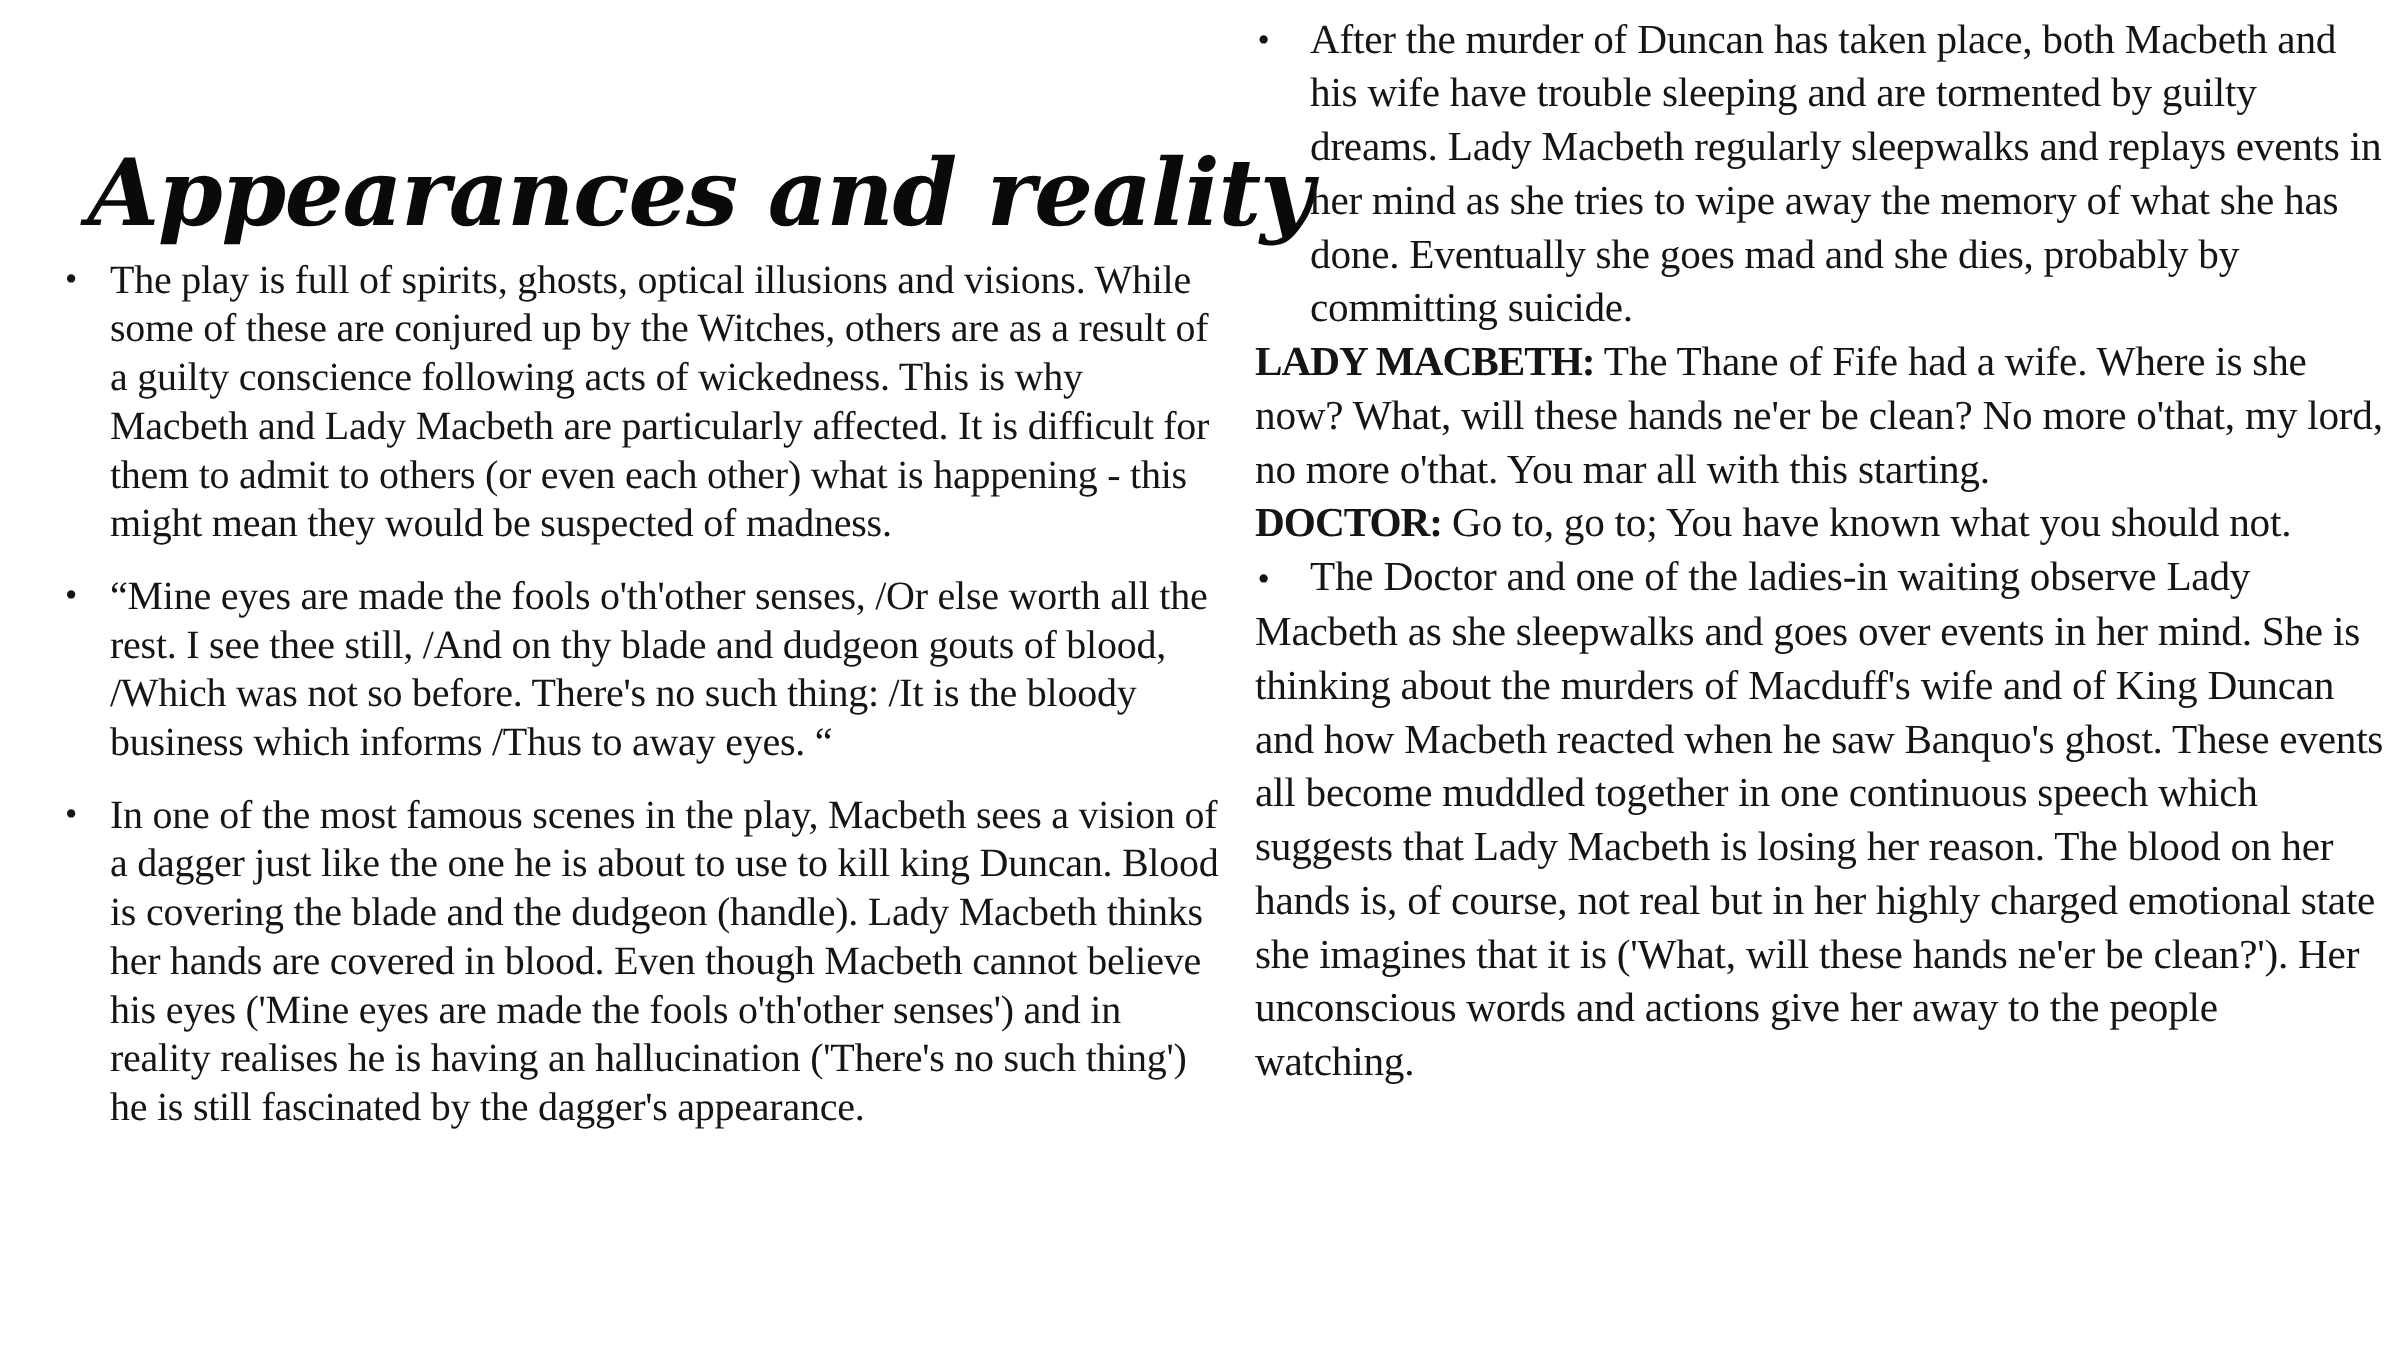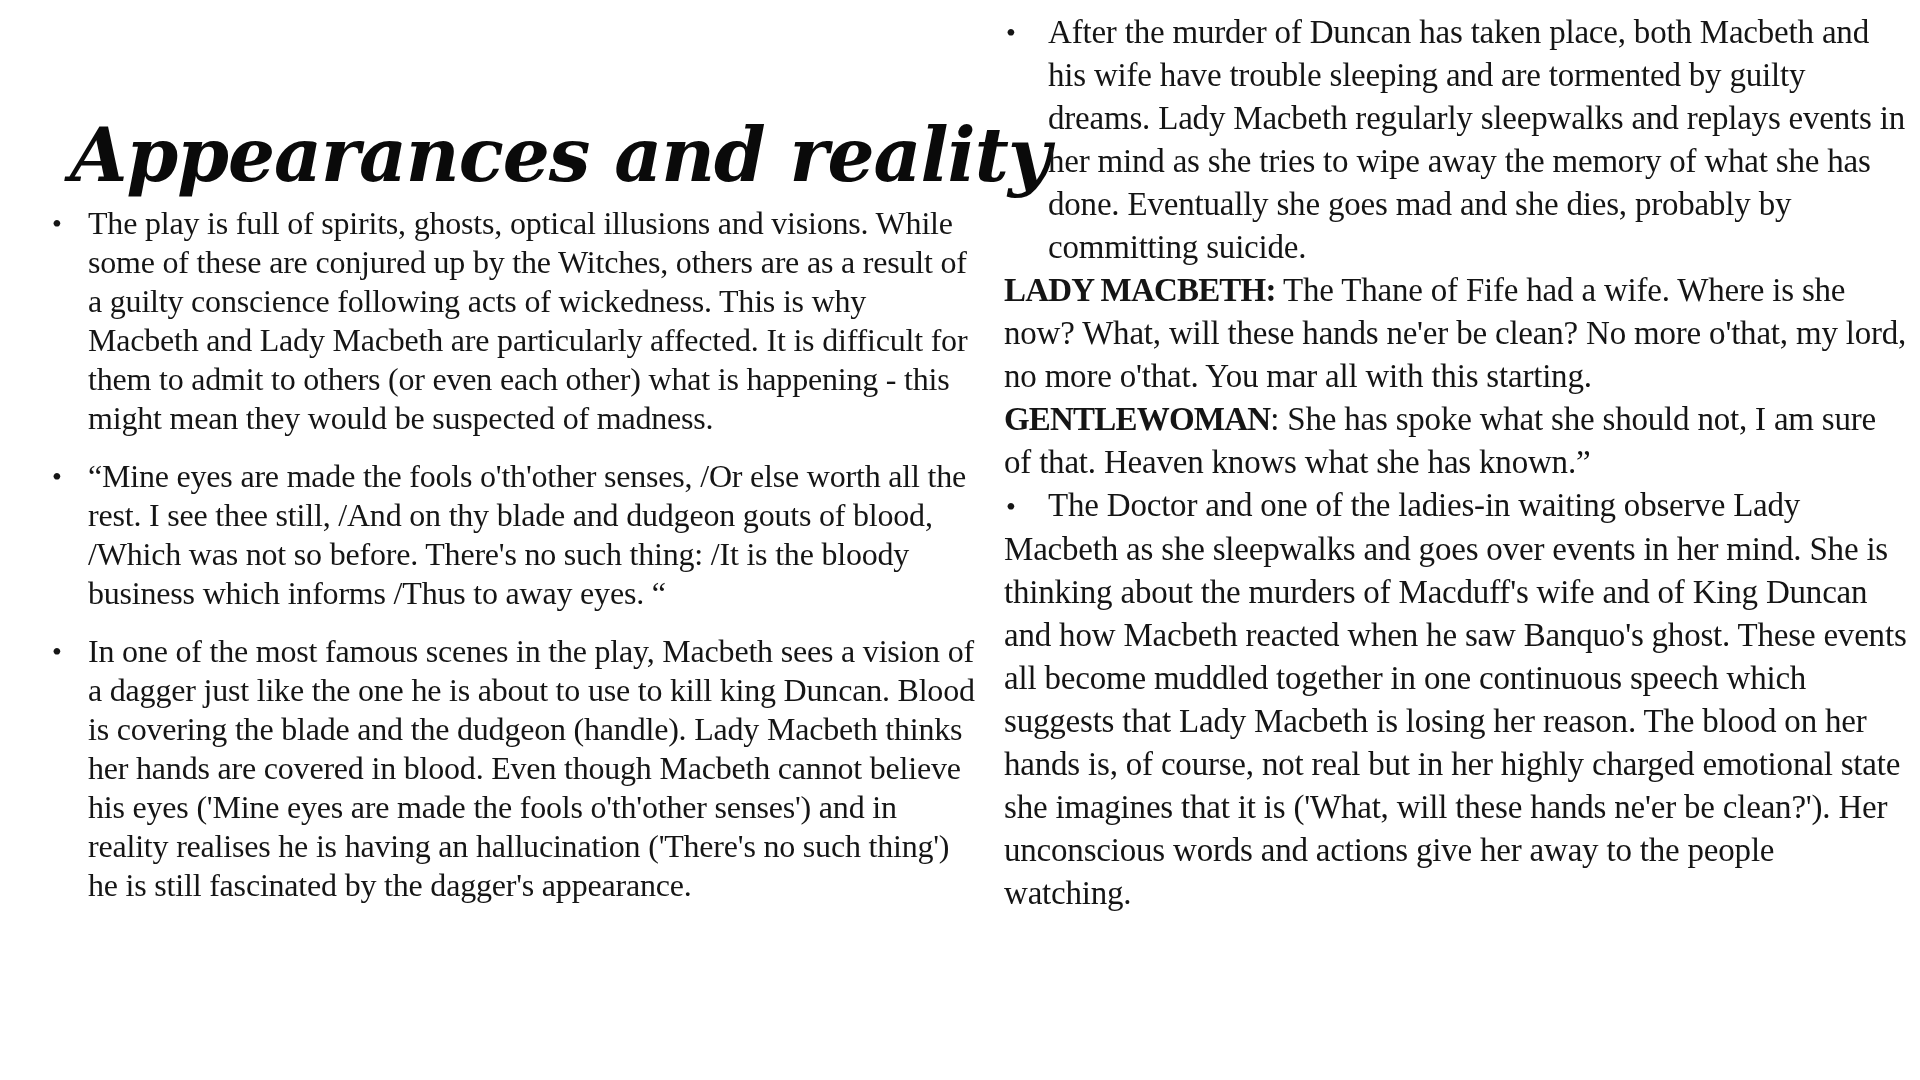--- a/index.html
+++ b/index.html
@@ -128,21 +128,21 @@
   <div class="right-col">
     <div class="bullet-item">
       <span class="bullet-dot">•</span>
       <span>After the murder of Duncan has taken place, both Macbeth and his wife have trouble sleeping and are tormented by guilty dreams. Lady Macbeth regularly sleepwalks and replays events in her mind as she tries to wipe away the memory of what she has done. Eventually she goes mad and she dies, probably by committing suicide.</span>
     </div>
 
     <p class="para">
       <span class="speaker">LADY MACBETH:</span><span> The Thane of Fife had a wife. Where is she now? What, will these hands ne'er be clean? No more o'that, my lord, no more o'that. You mar all with this starting.</span>
     </p>
     <p class="para">
-      <span class="speaker">GENTLEWOMAN</span><span>: She has spoke what she should not, I am sure of that. Heaven knows what she has known.”</span>
+      <span class="speaker">DOCTOR:</span><span> Go to, go to; You have known what you should not.</span>
     </p>
 
     <p class="para">
       <span class="inline-bullet">•</span><span>The Doctor and one of the ladies-in waiting observe Lady Macbeth as she sleepwalks and goes over events in her mind. She is thinking about the murders of Macduff's wife and of King Duncan and how Macbeth reacted when he saw Banquo's ghost. These events all become muddled together in one continuous speech which suggests that Lady Macbeth is losing her reason. The blood on her hands is, of course, not real but in her highly charged emotional state she imagines that it is ('What, will these hands ne'er be clean?').  Her unconscious words and actions give her away to the people watching.</span>
     </p>
   </div>
 
 </div>
 
 </body></html>

